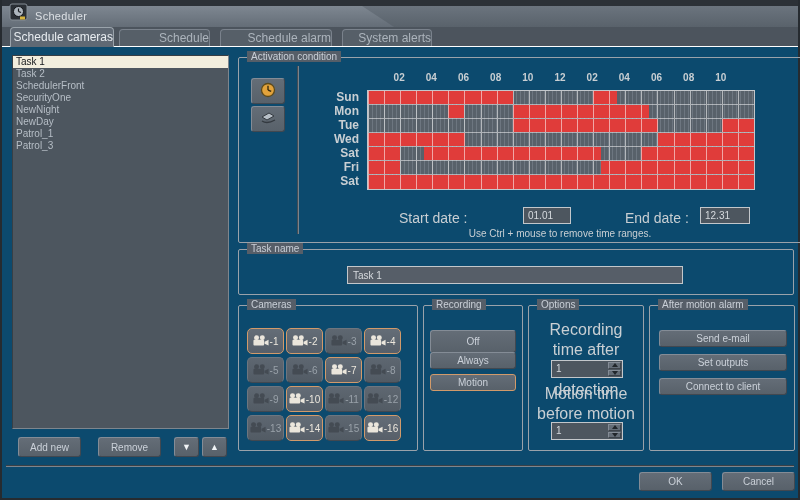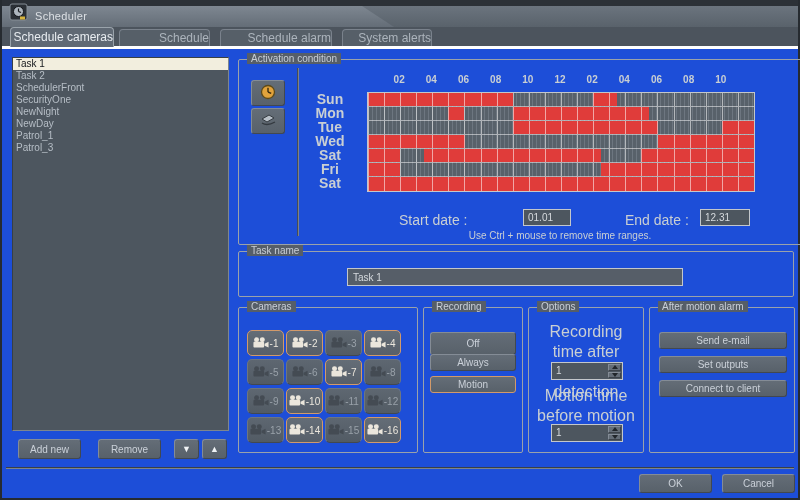--- a/index.html
+++ b/index.html
@@ -17,40 +17,40 @@
     clip-path:polygon(0 0,360px 0,392px 100%,0 100%);}
   .win-icon{position:absolute;left:7px;top:3px;width:19px;height:19px;}
   .win-title{position:absolute;left:33px;top:6px;height:21px;line-height:21px;font-size:11px;color:#dce0e4;letter-spacing:.3px;}
   
   .tabstrip{position:absolute;left:0;top:27px;width:100%;height:19px;background:#4c545d;}
   .tab{position:absolute;top:29px;height:17px;line-height:16px;font-size:12px;text-align:right;
     color:#acb4bc;background:#565f68;border:1px solid #7a828c;border-bottom:none;
     border-radius:4px 4px 0 0;box-sizing:border-box;z-index:2;}
   .tab.active{top:27px;height:20px;background:#606974;color:#e8ecf0;border-color:#9aa3ab;z-index:4;line-height:19px;}
   
-  .main{position:absolute;left:0;top:46px;right:0;bottom:0;background:#1d4ed8;border-top:3px solid #ffffff;z-index:3;}
+  .main{position:absolute;left:0;top:46px;right:0;bottom:0;background:#0c4a6e;border-top:1px solid #ffffff;z-index:3;}
   
   .task-list{position:absolute;left:10px;top:8px;width:217px;height:374px;background:#4d565f;
     border:1px solid;border-color:#383f45 #7e868e #7e868e #383f45;box-sizing:border-box;overflow:hidden;}
   .task-item{height:12px;line-height:12px;font-size:10px;padding-left:3px;color:#b6bec6;white-space:nowrap;}
   .task-item.selected{background:#f2eede;color:#14171b;}
   
   .btn{position:absolute;background:linear-gradient(#646d77,#58616a);
     border:1px solid #848c96;border-bottom-color:#424850;border-right-color:#424850;
     border-radius:3px;color:#cbd1d9;font-size:10px;text-align:center;box-sizing:border-box;
     display:flex;align-items:center;justify-content:center;}
   .btn.sel{border:1px solid #d29a6a;}
   
   .group{position:absolute;border:1px solid #9aa2aa;border-radius:2px;box-sizing:border-box;}
   .group-title{position:absolute;top:-7px;left:8px;background:#565e68;padding:0 4px;font-size:10px;color:#c9cfd7;white-space:nowrap;}
   
   .tool-btn{left:12px;width:34px;height:26px;}
   .v-div{position:absolute;left:58px;top:8px;bottom:8px;width:1px;background:#454d55;box-shadow:1px 0 0 #7b838b;}
   .hour-label{position:absolute;top:14px;width:22px;margin-left:-11px;text-align:center;font-size:10px;font-weight:bold;color:#c9cfd3;}
-  .day-label{position:absolute;left:62px;width:58px;height:14px;line-height:14px;text-align:center;font-size:14px;font-weight:bold;color:#c9cfd3;}
+  .day-label{position:absolute;left:62px;width:58px;height:14px;line-height:14px;text-align:right;font-size:12px;font-weight:bold;color:#c9cfd3;}
   .sched-grid{position:absolute;left:128px;top:32px;width:386px;height:98px;border:1px solid #c3c7cb;box-sizing:content-box;}
   .sched-row{position:relative;height:14px;box-sizing:border-box;border-bottom:1px solid rgba(255,255,255,.5);
     background:repeating-linear-gradient(90deg,#6d7680 0 1px,#58616a 1px 4px);}
   .sched-row:last-child{border-bottom:none;}
   .sched-row::after{content:"";position:absolute;inset:0;pointer-events:none;
     background:repeating-linear-gradient(90deg,rgba(255,255,255,.55) 0 1px,transparent 1px 16.0833px);}
   .range{position:absolute;top:0;bottom:0;background:#e03c3a;}
   .inset-label{position:absolute;font-size:14px;color:#c9cfd3;text-align:left;}
   .inset-field{position:absolute;height:17px;background:#4d565f;border:1px solid #c3c7cb;box-sizing:border-box;
     color:#d6dade;font-size:10px;font-family:"Liberation Sans","DejaVu Sans",sans-serif;padding:0 0 0 4px;line-height:15px;}

